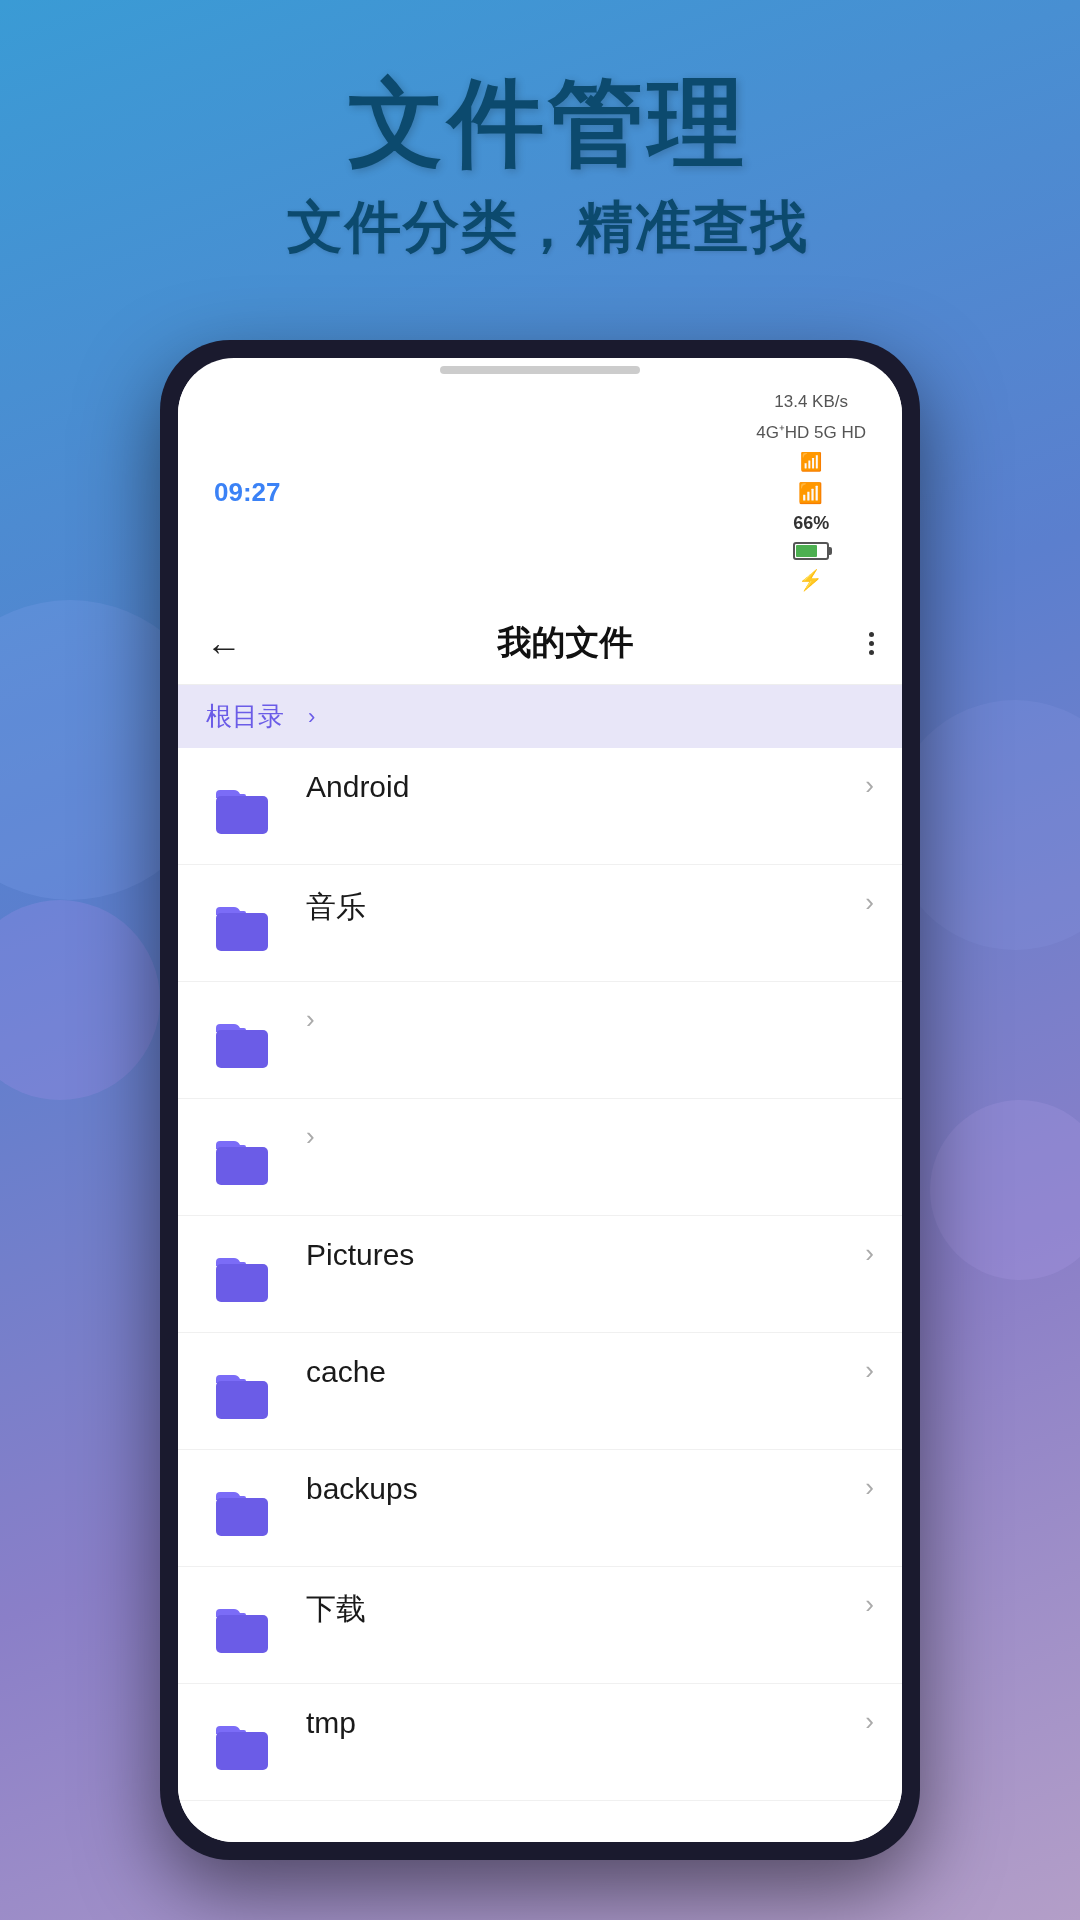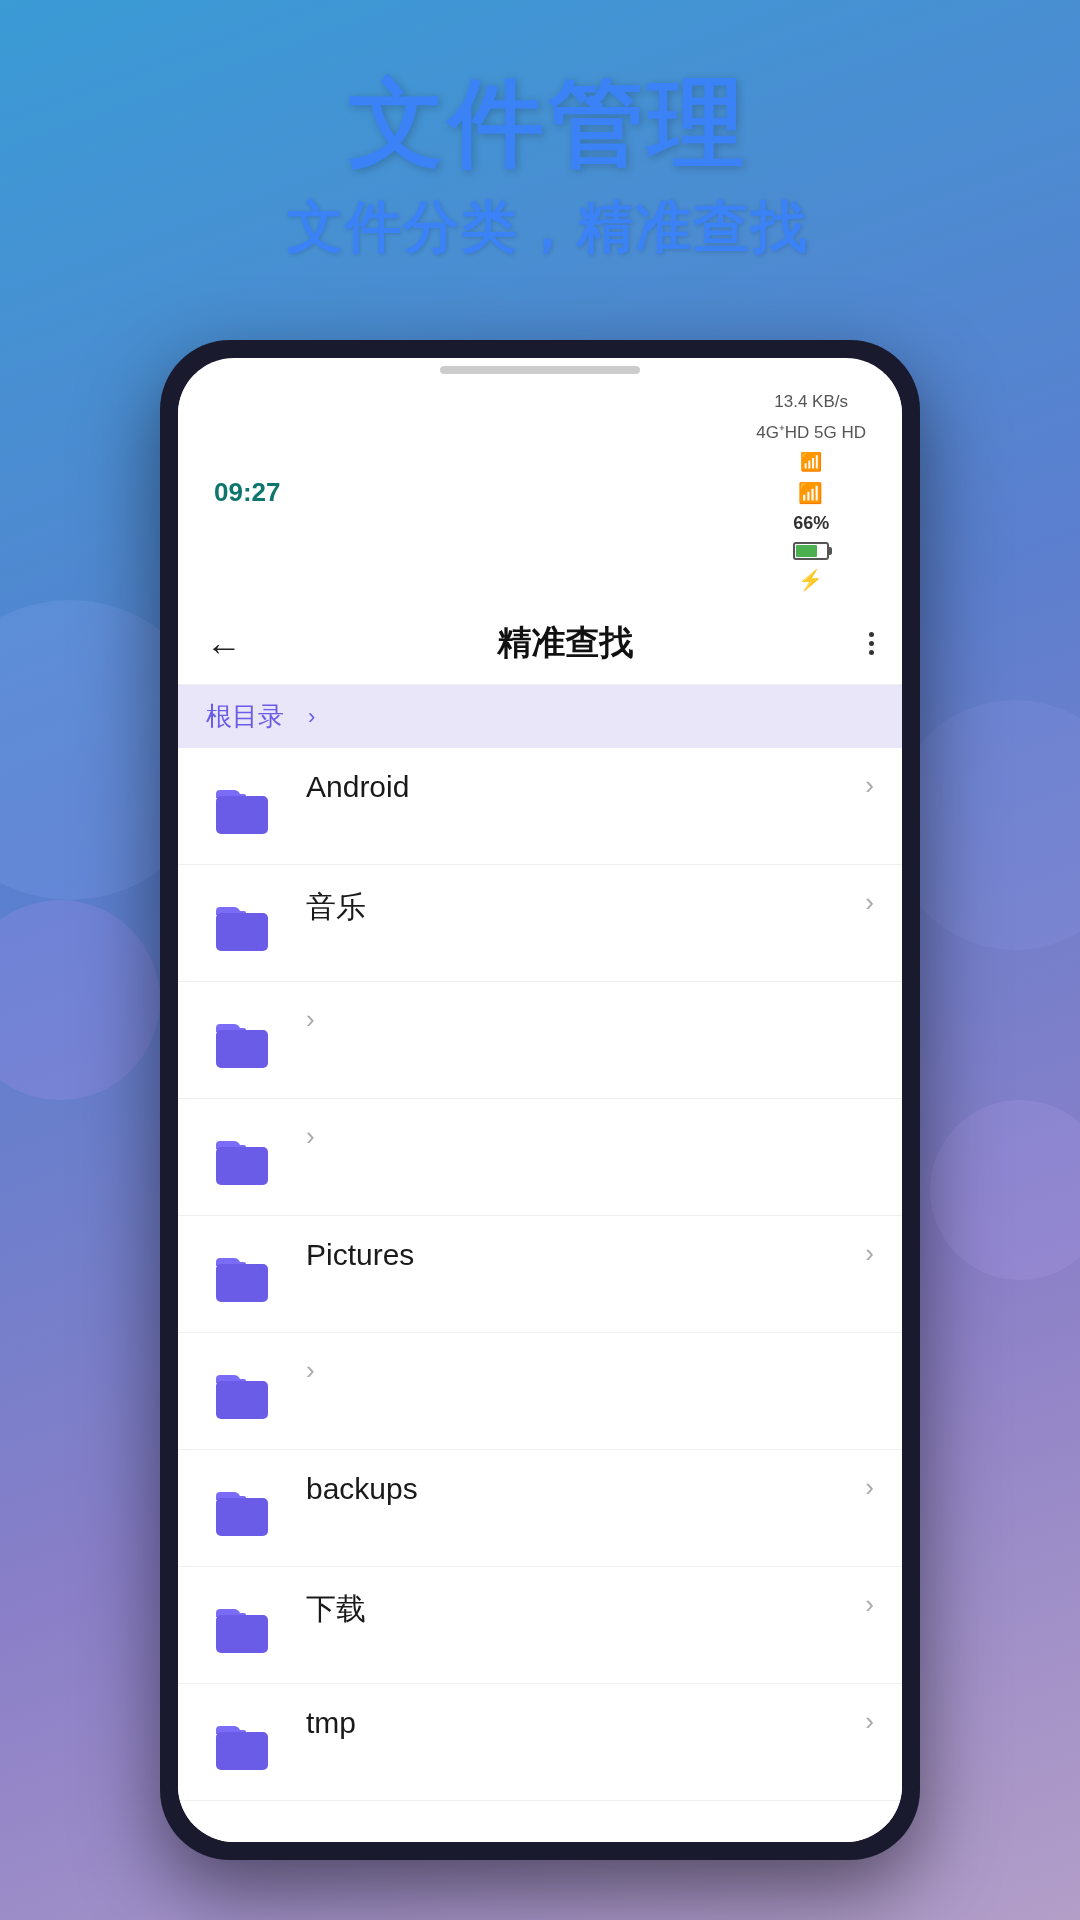--- a/index.html
+++ b/index.html
@@ -41,21 +41,21 @@
       top: 1100px; right: -30px;
       opacity: 0.25;
     }
 
     
     .header-text {
       position: absolute;
       top: 60px;
       left: 16px; right: 0;
       text-align: center;
-      color: #3b82f6;
+      color: #0c4a6e;
     }
     .header-title {
       font-size: 96px;
       font-weight: 900;
       letter-spacing: 4px;
       text-shadow: 2px 2px 8px rgba(0,0,0,0.2);
     }
     .header-subtitle {
       font-size: 56px;
       font-weight: 700;
@@ -92,21 +92,21 @@
       display: flex;
       justify-content: space-between;
       align-items: center;
       padding: 18px 36px 10px;
       background: white;
       flex-shrink: 0;
     }
     .status-time {
       font-size: 26px;
       font-weight: 600;
-      color: #0f766e;
+      color: #3b82f6;
     }
     .status-right {
       display: flex;
       align-items: center;
       gap: 8px;
       font-size: 18px;
       color: #333;
       flex-direction: column;
     }
     .status-network {
@@ -278,21 +278,21 @@
         <div class="battery-bar">
           <div class="battery-fill"></div>
           <div class="battery-tip"></div>
         </div>
         <span style="font-size:20px;color:#f5a623;">⚡</span>
       </div>
     </div>
 
     <div class="app-bar">
       <div class="back-btn">←</div>
-      <div class="app-title">精准查找</div>
+      <div class="app-title">我的文件</div>
       <div class="more-btn">
         <div class="dot"></div>
         <div class="dot"></div>
         <div class="dot"></div>
       </div>
     </div>
 
     <div class="breadcrumb">
       <span class="breadcrumb-text">根目录</span>
       <span class="breadcrumb-chevron">›</span>
@@ -372,20 +372,21 @@
           <div class="folder-icon">
     <svg viewBox="0 0 72 72" fill="none" xmlns="http://www.w3.org/2000/svg">
 
       <path d="M10 24 Q10 20 14 20 L28 20 Q32 20 34 24 L34 28 L10 28 Z" fill="#7b6cf7"></path>
 
       <rect x="10" y="26" width="52" height="38" rx="5" fill="#6b5ce7"></rect>
 
       <path d="M34 24 L38 24 Q40 24 40 26 L10 26 Q10 24 12 24 Z" fill="#7b6cf7"></path>
     </svg>
   </div>
+          <span class="file-name">cache</span>
           <span class="file-chevron">›</span>
         </div>
         <div class="file-item">
           <div class="folder-icon">
     <svg viewBox="0 0 72 72" fill="none" xmlns="http://www.w3.org/2000/svg">
 
       <path d="M10 24 Q10 20 14 20 L28 20 Q32 20 34 24 L34 28 L10 28 Z" fill="#7b6cf7"></path>
 
       <rect x="10" y="26" width="52" height="38" rx="5" fill="#6b5ce7"></rect>
 

